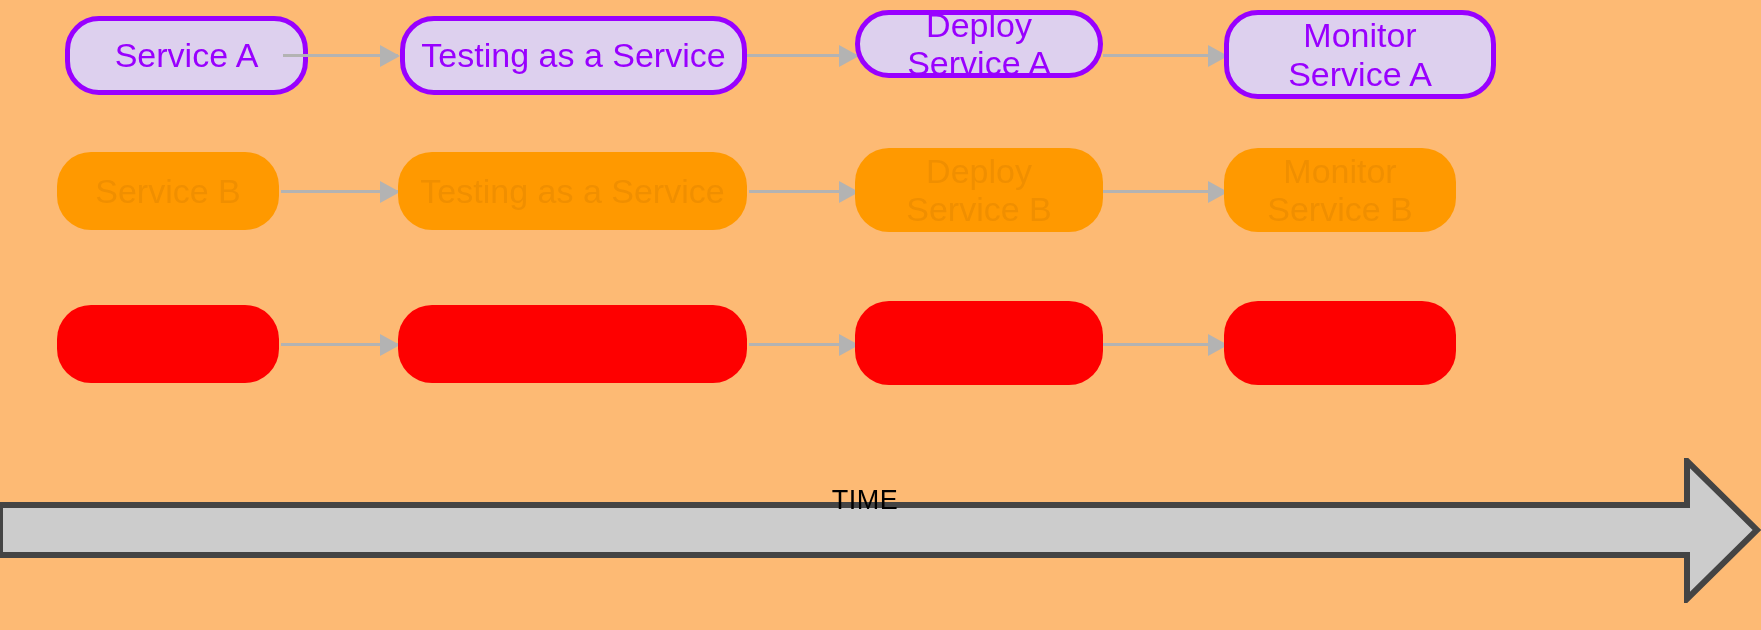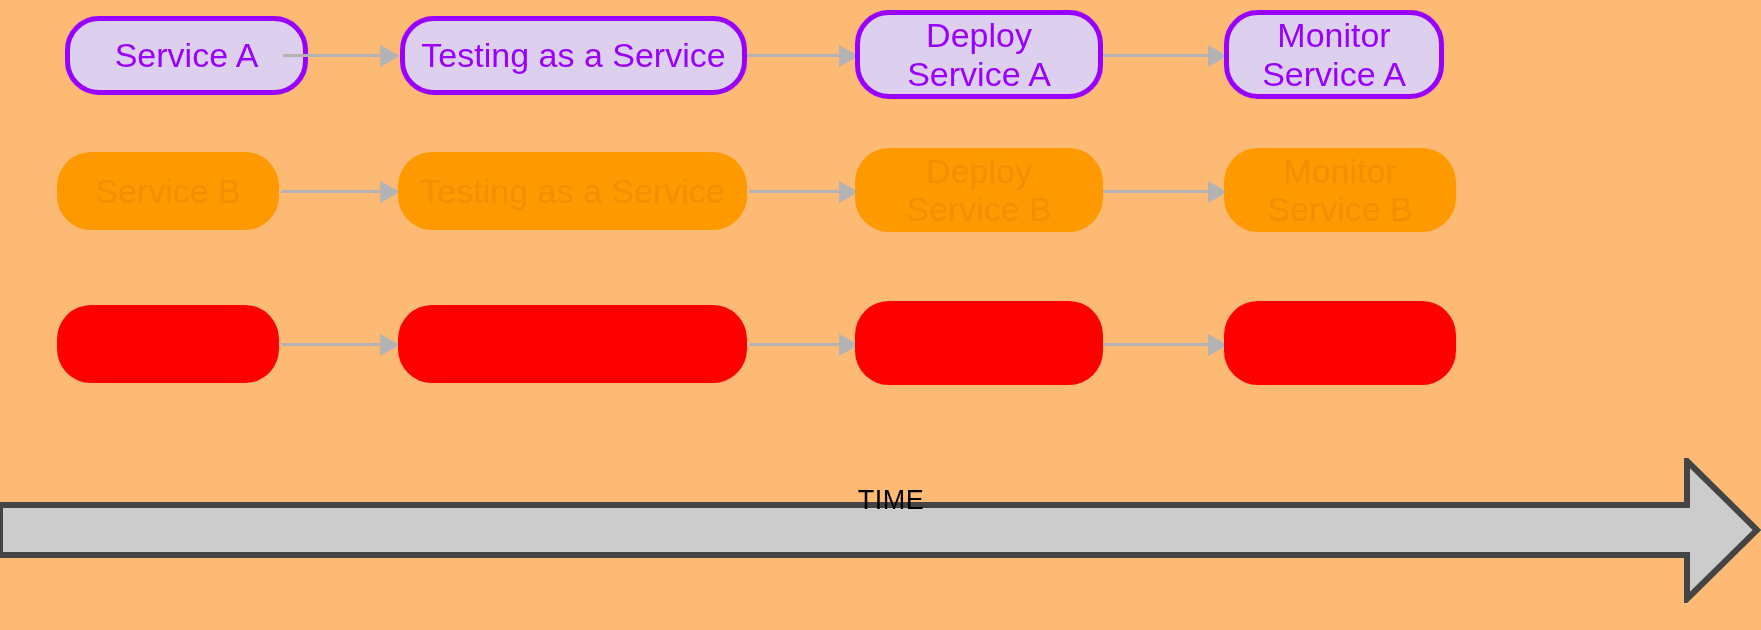--- a/index.html
+++ b/index.html
@@ -81,44 +81,43 @@
   #time-label {
     position: absolute;
     left: 0;
     top: 485px;
     width: 1730px;
     text-align: center;
     font-size: 27px;
     color: #000000;
     letter-spacing: 0.5px;
     pointer-events: none;
-    padding-left: 26px;
   }
 </style>
 </head>
 <body>
 
 <div id="canvas">
 
   <div class="row-a">
 
     <div class="node" style="left:65px; top:16px; width:243px; height:79px;">Service A</div>
 
     <div class="conn" style="left:283px; top:54px; width:115px;"></div>
 
     <div class="node" style="left:400px; top:16px; width:347px; height:79px;">Testing as a Service</div>
 
     <div class="conn" style="left:747px; top:54px; width:110px;"></div>
 
-    <div class="node" style="left:855px; top:10px; width:248px; height:89px;">Deploy
+    <div class="node" style="left:855px; top:10px; width:248px; height:68px;">Deploy
 Service A</div>
 
     <div class="conn" style="left:1103px; top:54px; width:123px;"></div>
 
-    <div class="node" style="left:1224px; top:10px; width:220px; height:89px;">Monitor
+    <div class="node" style="left:1224px; top:10px; width:272px; height:89px;">Monitor
 Service A</div>
   </div>
 
   <div class="row-b">
 
     <div class="node" style="left:57px; top:152px; width:222px; height:78px;">Service B</div>
 
     <div class="conn" style="left:281px; top:190px; width:117px;"></div>
 
     <div class="node" style="left:398px; top:152px; width:349px; height:78px;">Testing as a Service</div>

